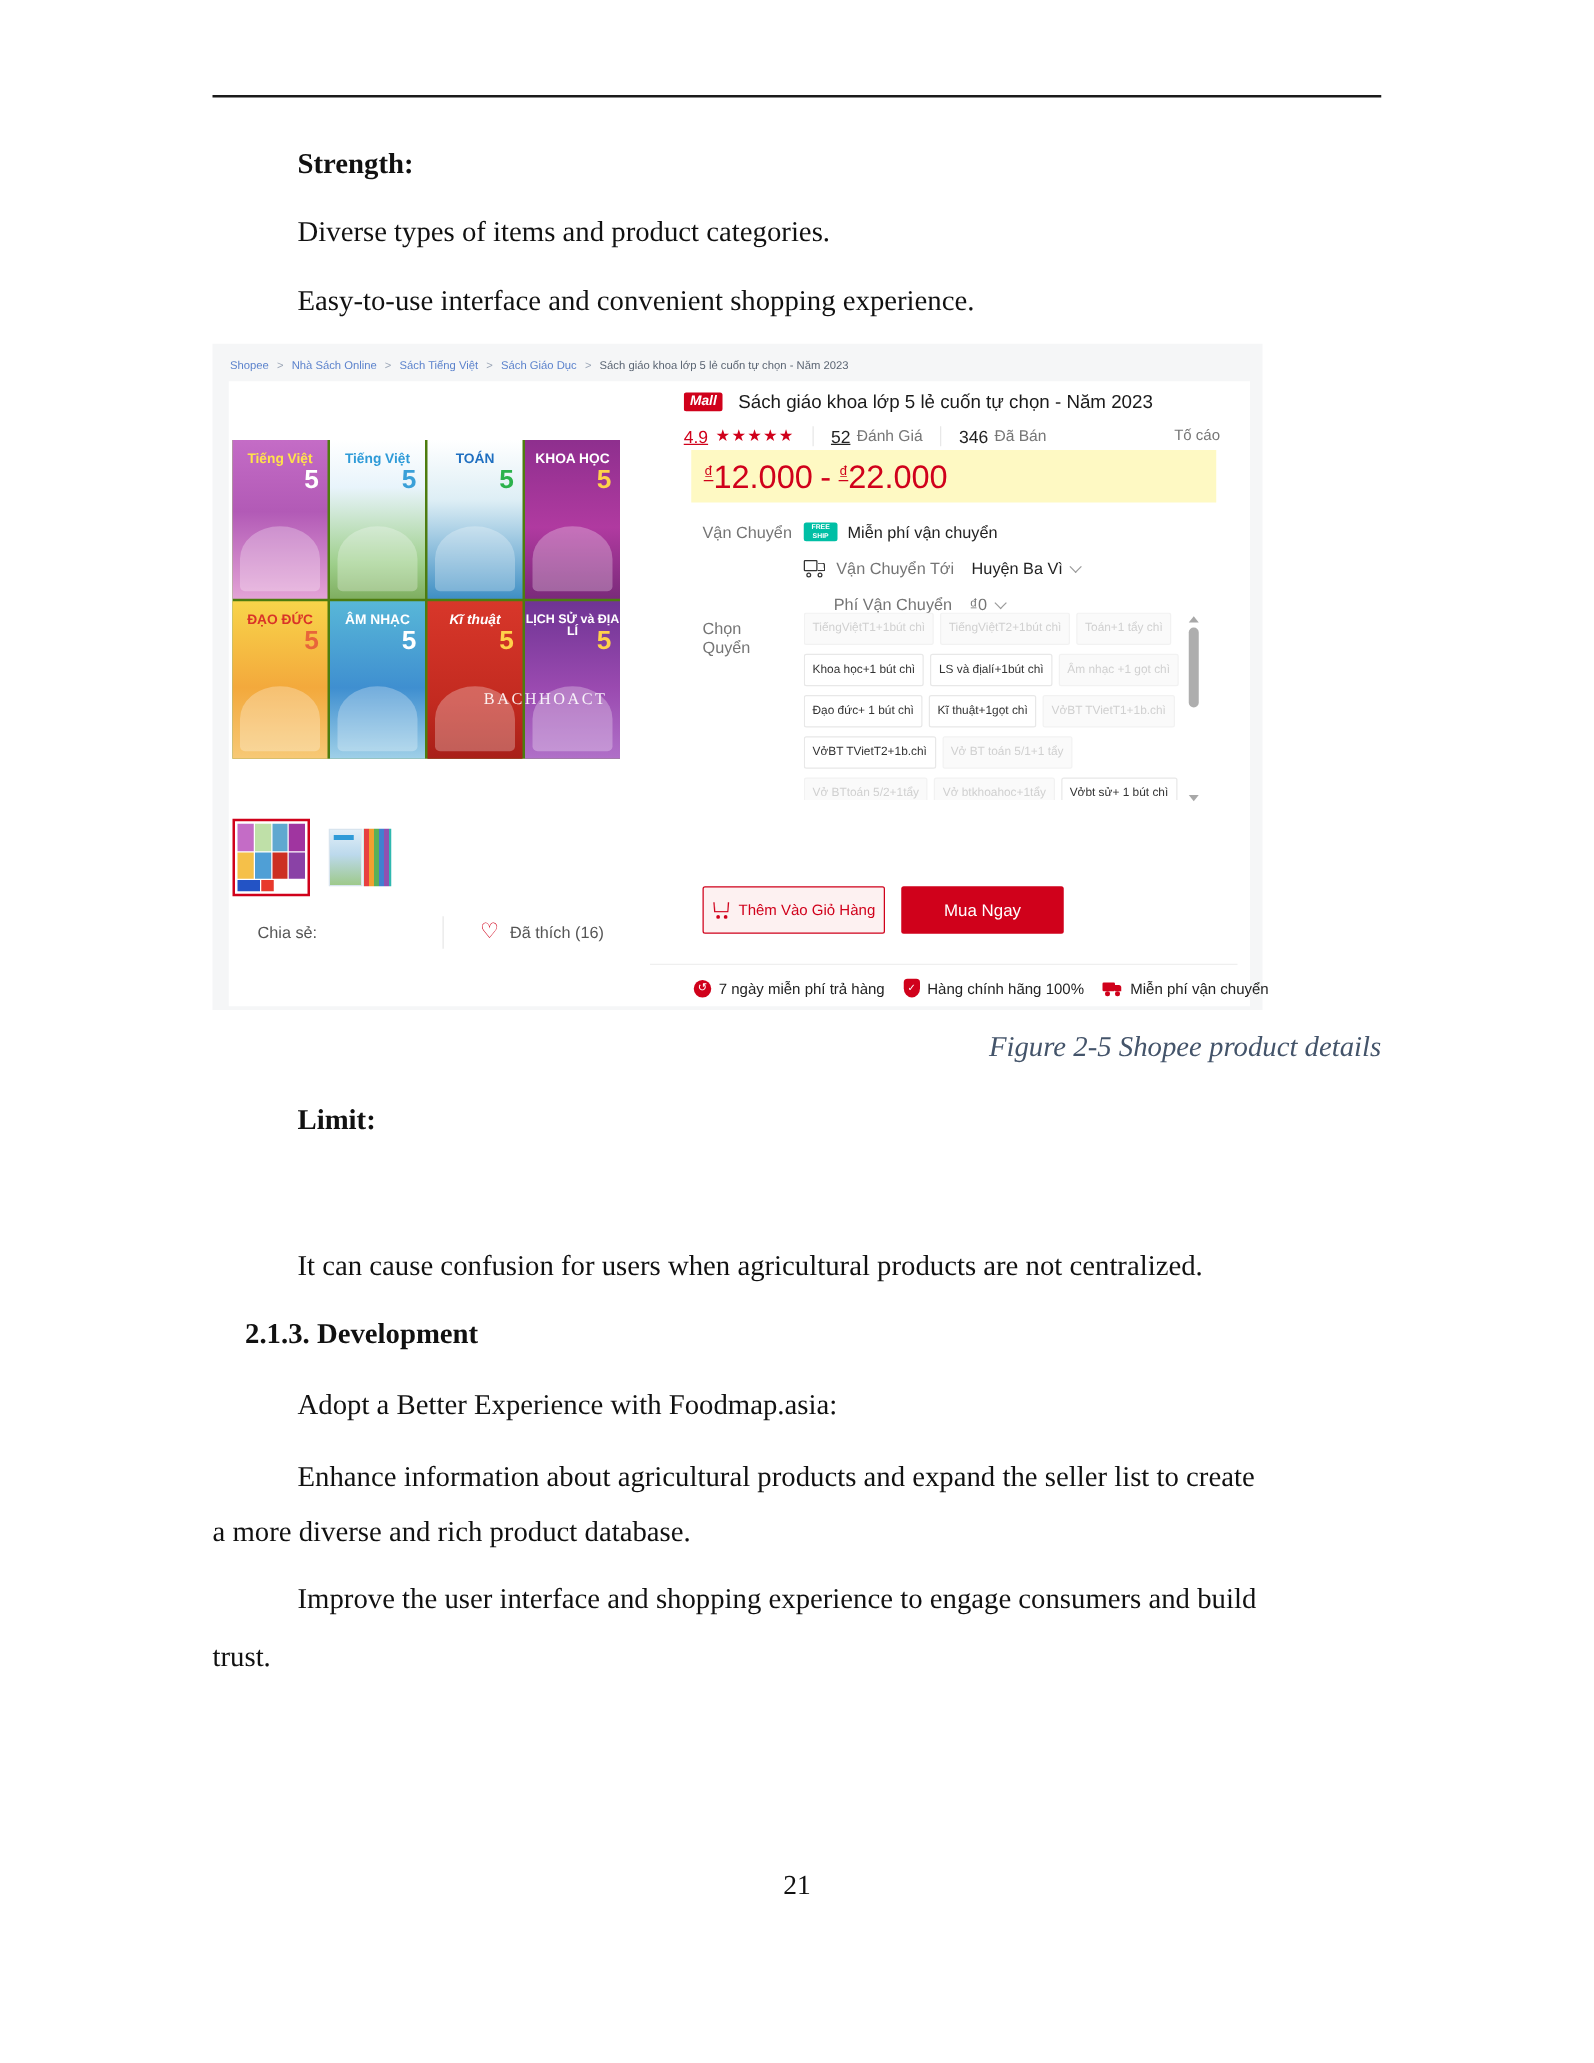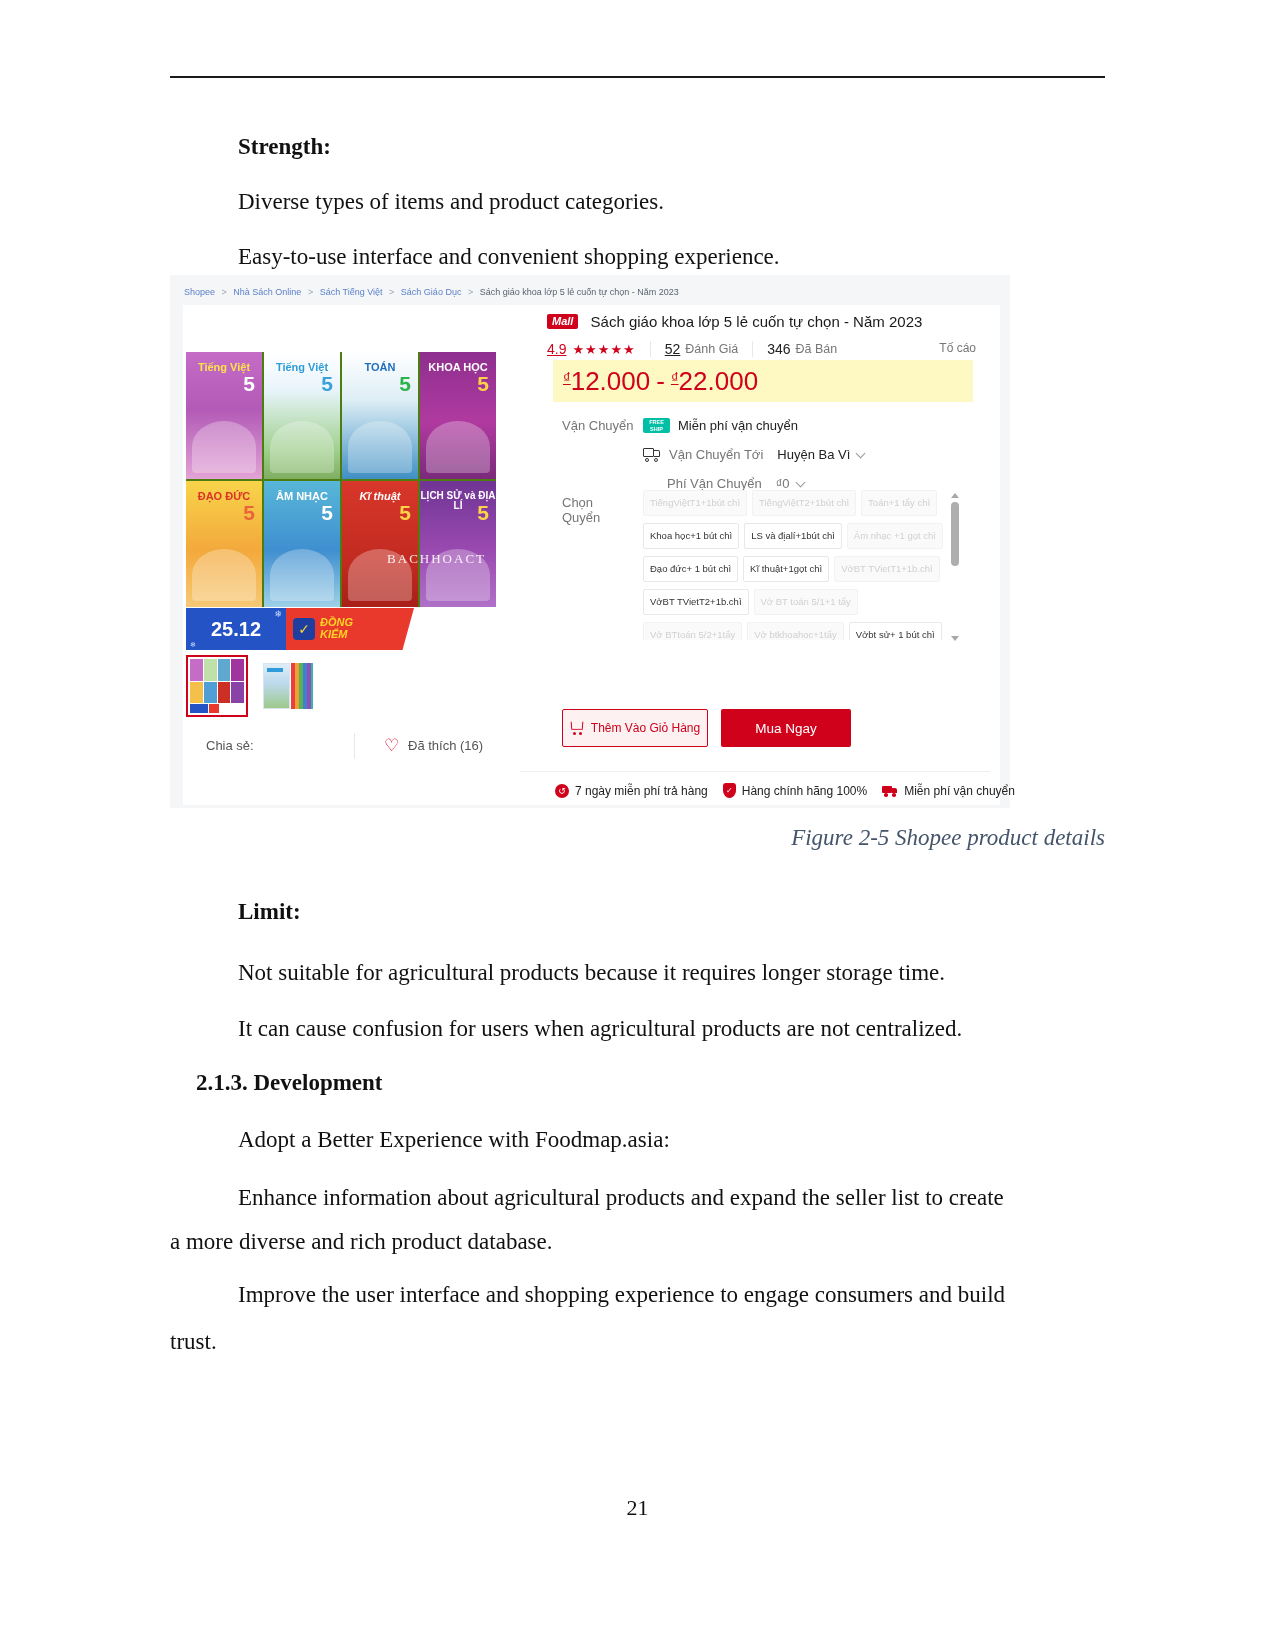--- a/index.html
+++ b/index.html
@@ -2,21 +2,21 @@
 <html><head>
 <meta charset="utf-8">
 <style>
   * { margin:0; padding:0; box-sizing:border-box; }
   body { background:#ffffff; font-family:"Liberation Serif", serif; }
   .page { position:relative; width:1275px; height:1650px; background:#fff; overflow:hidden; }
 
   
   .doc-header { position:absolute; left:170px; top:42px; width:935px; font-size:24px; color:#1a1a1a; }
   .doc-rule   { position:absolute; left:170px; top:76px; width:935px; height:2px; background:#1a1a1a; }
-  .para { position:absolute; left:238px; font-size:23px; color:#111; white-space:nowrap;margin-top:16px; }
+  .para { position:absolute; left:238px; font-size:23px; color:#111; white-space:nowrap; }
   .para.bold { font-weight:bold; }
   .para.flush { left:170px; }
   .caption { position:absolute; left:170px; width:935px; text-align:right; font-size:23px; font-style:italic; color:#44546a; }
   .pageno  { position:absolute; left:170px; top:1495px; width:935px; text-align:center; font-size:22px; color:#111; }
 
   
   .shot { position:absolute; left:170px; top:275px; width:840px; height:533px; background:#f5f6f7; font-family:"Liberation Sans","DejaVu Sans",sans-serif; }
   .crumbs { position:absolute; left:14px; top:12px; right:10px; font-size:9px; color:#6b8ed6; white-space:nowrap; overflow:hidden; }
   .crumb.link { color:#5b82cc; }
   .crumb-sep { color:#99a4b5; margin:0 4px; }
@@ -206,30 +206,20 @@
           <span class="bk-title">Kĩ thuật</span>
           <span class="bk-num">5</span>
         </div>
         <div class="bk bk8">
           <span class="bk-title">LỊCH SỬ và ĐỊA LÍ</span>
           <span class="bk-num">5</span>
         </div>
         <span class="watermark">BACHHOACT</span>
       </div>
 
-      <div class="promo-strip">
-        <div class="promo-date">25.12</div>
-        <div class="promo-ribbon">
-          <span class="promo-check"></span>
-          <span class="promo-text">
-            <span>ĐỒNG</span><br>
-            <span>KIỂM</span>
-          </span>
-        </div>
-      </div>
 
       <div class="thumbs">
         <div class="thumb sel">
           <div class="mini-grid">
             <div class="m1"></div>
               <div class="m2"></div>
               <div class="m3"></div>
               <div class="m4"></div>
             <div class="m5"></div>
               <div class="m6"></div>
@@ -353,21 +343,20 @@
           <span>Miễn phí vận chuyển</span>
         </span>
       </div>
 
     </div>
   </figure>
 
   <p class="caption" style="top:825px">Figure 2-5 Shopee product details</p>
 
   <p class="para bold" style="top:883px">Limit:</p>
-  <p class="para" style="top:944px">Not suitable for agricultural products because it requires longer storage time.</p>
   <p class="para" style="top:1000px">It can cause confusion for users when agricultural products are not centralized.</p>
 
   <p class="para bold" style="top:1054px; left:196px">2.1.3. Development</p>
   <p class="para" style="top:1111px">Adopt a Better Experience with Foodmap.asia:</p>
   <p class="para flush" style="top:1213px">a more diverse and rich product database.</p>
   <p class="para" style="top:1169px">Enhance information about agricultural products and expand the seller list to create</p>
   <p class="para" style="top:1266px">Improve the user interface and shopping experience to engage consumers and build</p>
   <p class="para flush" style="top:1313px">trust.</p>
 
   <div class="pageno">21</div>

